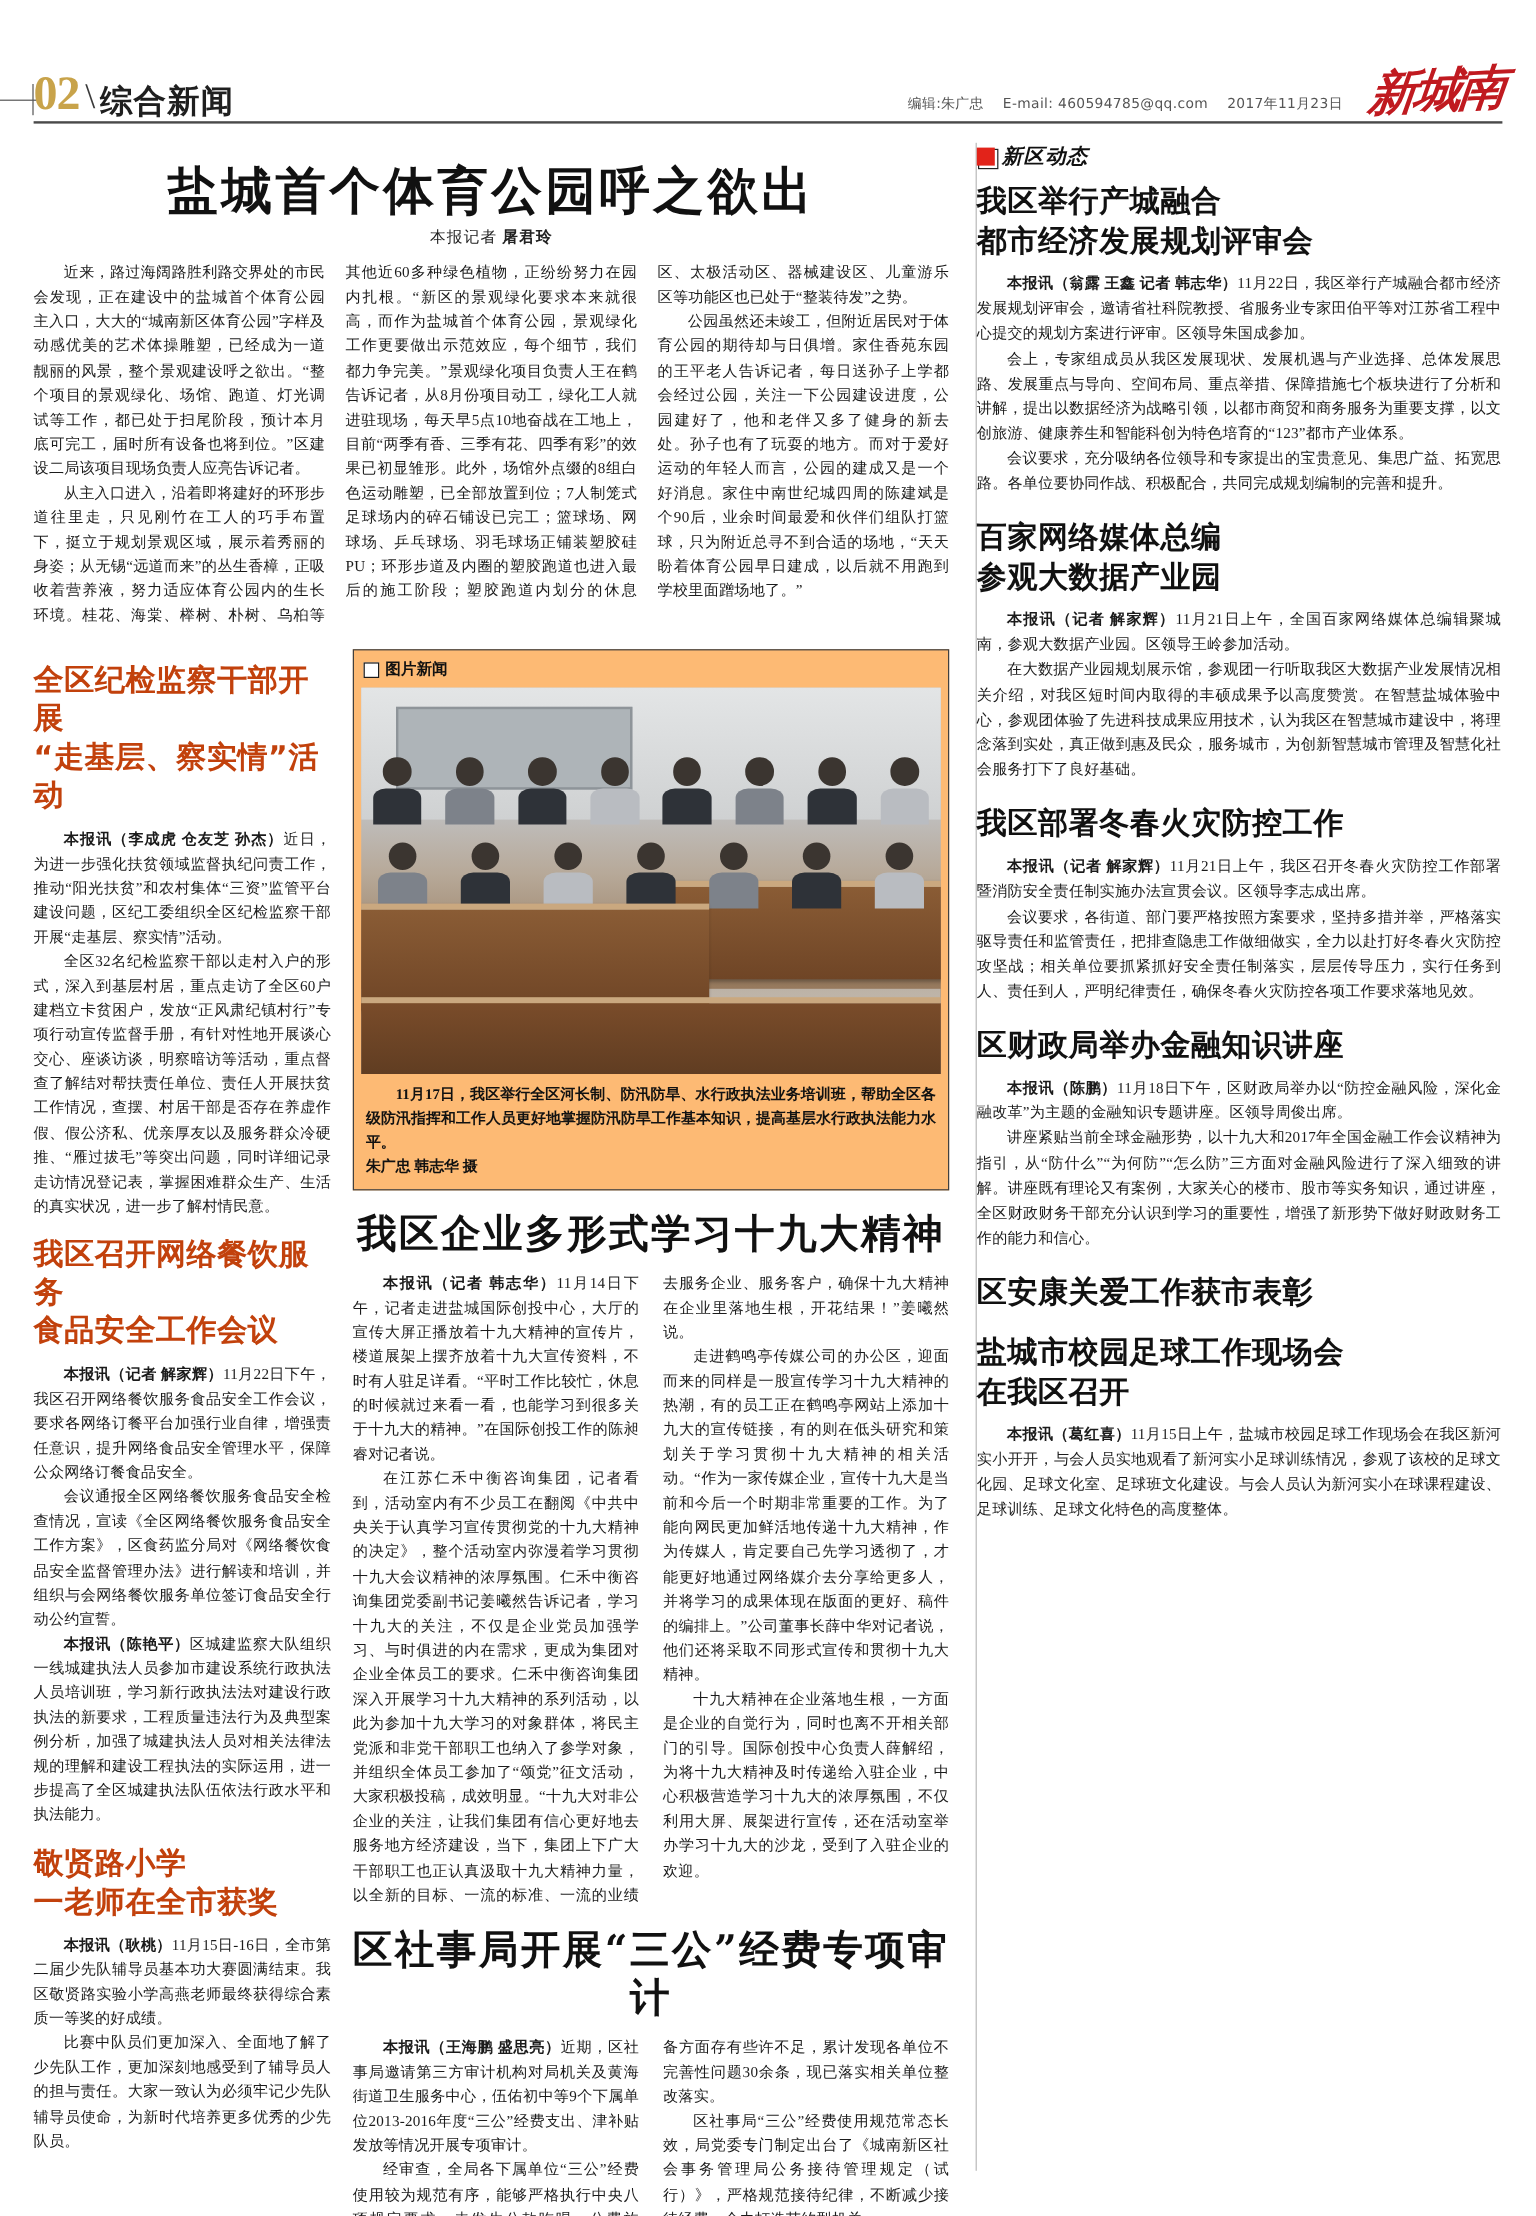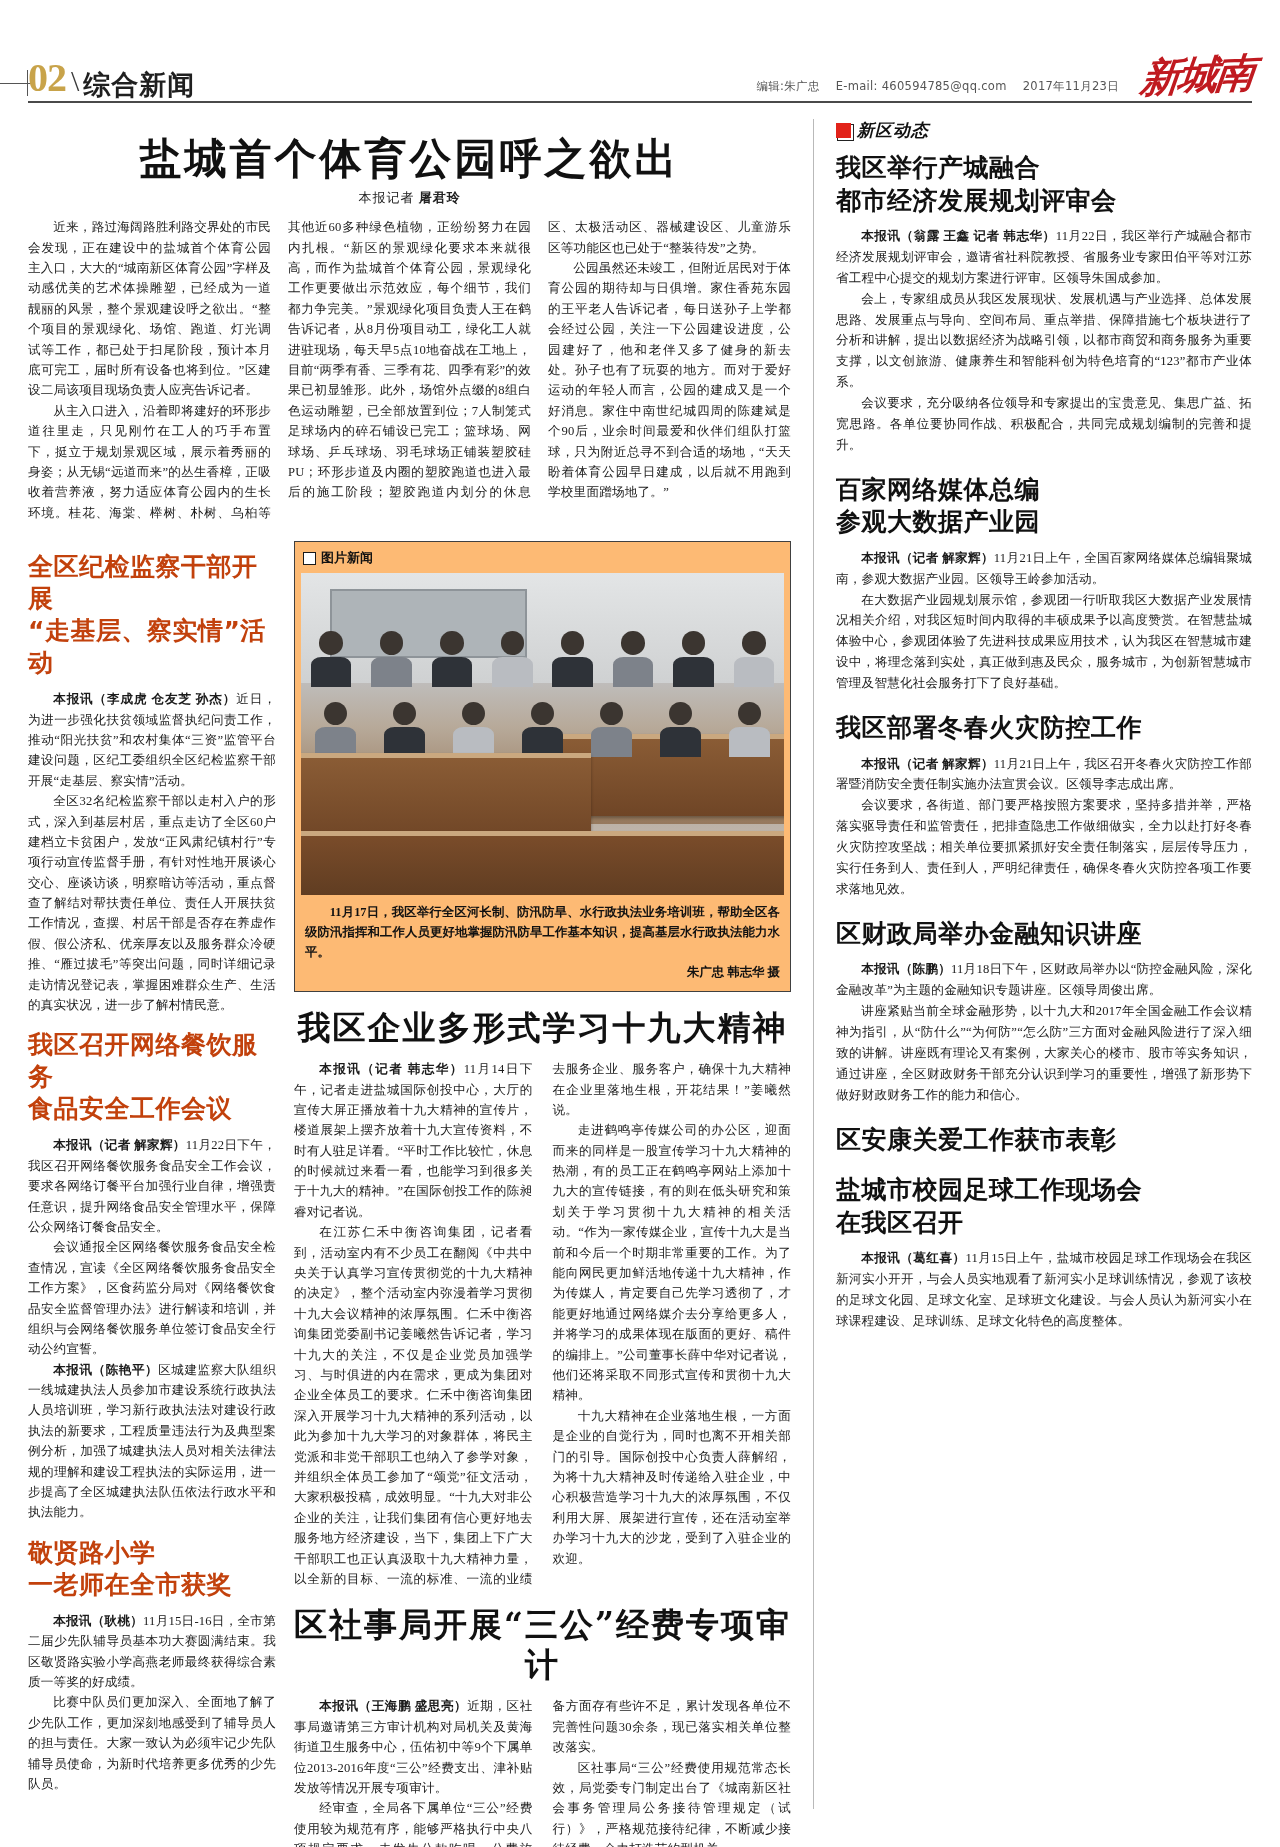--- a/index.html
+++ b/index.html
@@ -99,21 +99,21 @@
   }
 
   
   .cols {
     display: flex;
     margin-top: 16px;
     height: 1690px;
   }
   .col-left   { width: 248px; }
   .col-mid    { width: 497px; margin-left: 18px; }
-  .col-right  { width: 437px; margin-left: 22px; border-left: 1px solid #b9b9b9; padding-left: 22px; }
+  .col-right  { width: 437px; margin-left: 22px; border-left: 1px solid #b9b9b9; }
 
   
   .lead-title {
     text-align: center;
     font-family: "DejaVu Serif", serif;
     font-size: 42px;
     font-weight: bold;
     letter-spacing: 3px;
     color: #111;
     line-height: 1.15;
@@ -248,21 +248,20 @@
     line-height: 1.6;
     text-align: justify;
     color: #111;
     margin-top: 8px;
     padding: 0 4px 2px 4px;
     font-weight: bold;
     text-indent: 2em;
   }
   .photo-cap .credit {
     display: block;
-    text-align: right;
     text-indent: 0;
     font-weight: bold;
   }
 
   
   .rail-tag {
     display: flex;
     align-items: center;
     gap: 6px;
     font-family: "DejaVu Sans", sans-serif;

